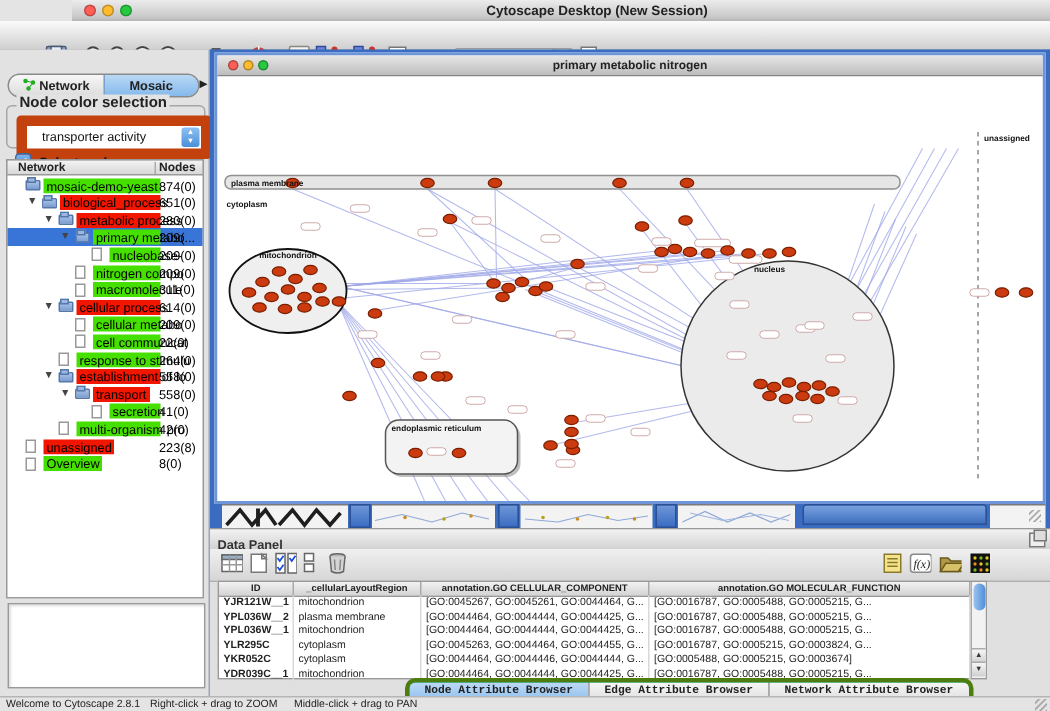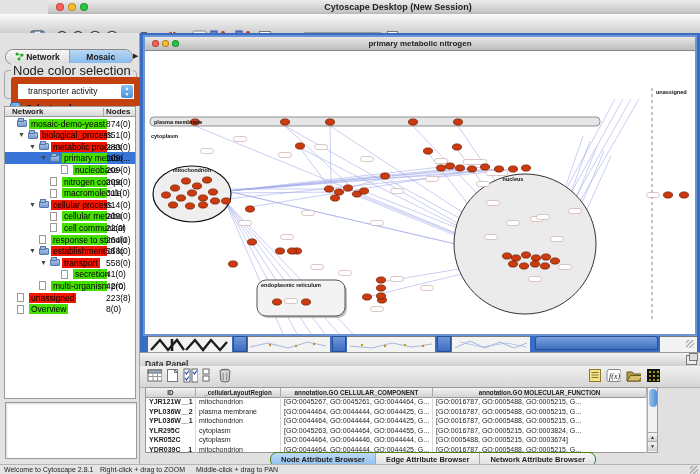--- a/index.html
+++ b/index.html
@@ -25,21 +25,21 @@
   .panel-header{left:0;top:0;width:100%;height:13px;background:linear-gradient(#f2f2f2,#d2d2d2);
     border-bottom:1px solid #aaa;}
   .panel-header .ph-title{font-size:8.5px;font-weight:bold;color:#333;margin-left:5px;line-height:13px;}
   .float-icon{width:9px;height:8px;border:1px solid #777;background:#eee;top:2px;}
   .float-icon:before{content:"";position:absolute;left:2px;top:-3px;width:7px;height:6px;border:1px solid #777;background:#ddd;}
   .cp-tabs{left:5px;top:16px;width:126px;height:14px;background:#d6d6d6;border:1px solid #8a8a8a;border-radius:8px;display:flex;overflow:hidden;}
   .cp-tab{flex:1;font-size:8.5px;font-weight:bold;color:#222;text-align:center;line-height:14px;background:linear-gradient(#f7f7f7,#dcdcdc);}
   .cp-tab.sel{background:linear-gradient(#b9d8f5,#85b9ec);border-left:1px solid #7aa3cf;text-align:center;}
   .tab-arrow{left:133px;top:19px;font-size:7px;color:#222;}
   .groupbox{left:4px;top:37px;width:131px;height:27px;border:1px solid #a6a6a6;border-radius:4px;}
-  .group-legend{left:11px;top:30px;font-size:13px;font-weight:normal;color:#222;background:#e2e2e2;padding:0 2px;}
+  .group-legend{left:11px;top:30px;font-size:10px;font-weight:bold;color:#222;background:#e2e2e2;padding:0 2px;}
   .dropdown{left:11px;top:44px;width:116px;height:15px;background:#fff;border:7px solid #c2410c;border-radius:3px;}
   .dropdown .dval{font-size:8.5px;color:#111;line-height:15px;margin-left:10px;}
   .stepper{right:1px;top:1px;width:12px;height:13px;border-radius:2px;background:linear-gradient(#8ec0f2,#4a8fd8);
     color:#fff;font-size:5px;text-align:center;line-height:6px;}
   .checkbox{left:10px;top:69px;width:11px;height:11px;border-radius:3px;background:linear-gradient(#7fb5ec,#3a7fd0);
     border:1px solid #3568a8;color:#fff;font-size:9px;line-height:11px;text-align:center;font-weight:bold;box-sizing:border-box;}
   .cb-label{left:26px;top:70px;font-size:9px;font-weight:bold;color:#111;}
   .tree-bg{left:4px;top:73px;width:132px;height:293px;background:#fff;border:1px solid #9a9a9a;box-sizing:border-box;}
   .tree-header{left:4px;top:73px;width:132px;height:11px;background:linear-gradient(#f4f4f4,#d8d8d8);
     border:1px solid #9a9a9a;box-sizing:border-box;}
@@ -78,21 +78,21 @@
   .t-hcell{position:absolute;top:0;font-size:6.3px;font-weight:bold;color:#222;text-align:center;line-height:9px;
     border-right:1px solid #aaa;overflow:hidden;white-space:nowrap;box-sizing:border-box;}
   .t-row{position:absolute;left:0;width:501px;height:9.5px;}
   .t-cell{position:absolute;top:0;font-size:7px;color:#222;line-height:9.5px;white-space:nowrap;overflow:hidden;
     border-right:1px solid #d8d8d8;padding-left:3px;box-sizing:border-box;}
   .t-cell.id{font-weight:bold;}
   .v-scroll{left:501px;top:0;width:10px;height:64px;background:#f2f2f2;border-left:1px solid #aaa;box-sizing:border-box;}
   .v-thumb{left:1px;top:1px;width:8px;height:18px;border-radius:4px;background:linear-gradient(90deg,#9cc4f0,#4e8ed8);}
   .v-btn{left:0px;width:9px;height:9px;background:linear-gradient(#f6f6f6,#cfcfcf);border-top:1px solid #aaa;
     font-size:5px;text-align:center;line-height:9px;color:#333;}
-  .dp-tabs{left:130px;top:99px;height:13px;display:flex;border:1px solid #4d7c0f;border-radius:7px;overflow:hidden;background:#14b8a6;}
+  .dp-tabs{left:130px;top:99px;height:13px;display:flex;border:3px solid #4d7c0f;border-radius:7px;overflow:hidden;background:#14b8a6;font-family:Liberation Mono, monospace;}
   .dp-tab{font-size:7.5px;font-weight:bold;color:#222;line-height:13px;padding:0 10px;background:linear-gradient(#f6f6f6,#dedede);border-left:1px solid #aaa;}
   .dp-tab:first-child{border-left:none;}
   .dp-tab.sel{background:linear-gradient(#bcd9f6,#8dbfee);}
   
   #status-bar{left:0;top:464px;width:700px;height:10px;background:#e4e4e4;border-top:1px solid #b5b5b5;box-sizing:border-box;}
   .st{font-size:7px;color:#222;top:1px;}
   .grip{right:2px;top:1px;width:8px;height:8px;
     background:repeating-linear-gradient(135deg,transparent,transparent 1px,#9a9a9a 2px,transparent 3px);}
 </style>
 </head>

